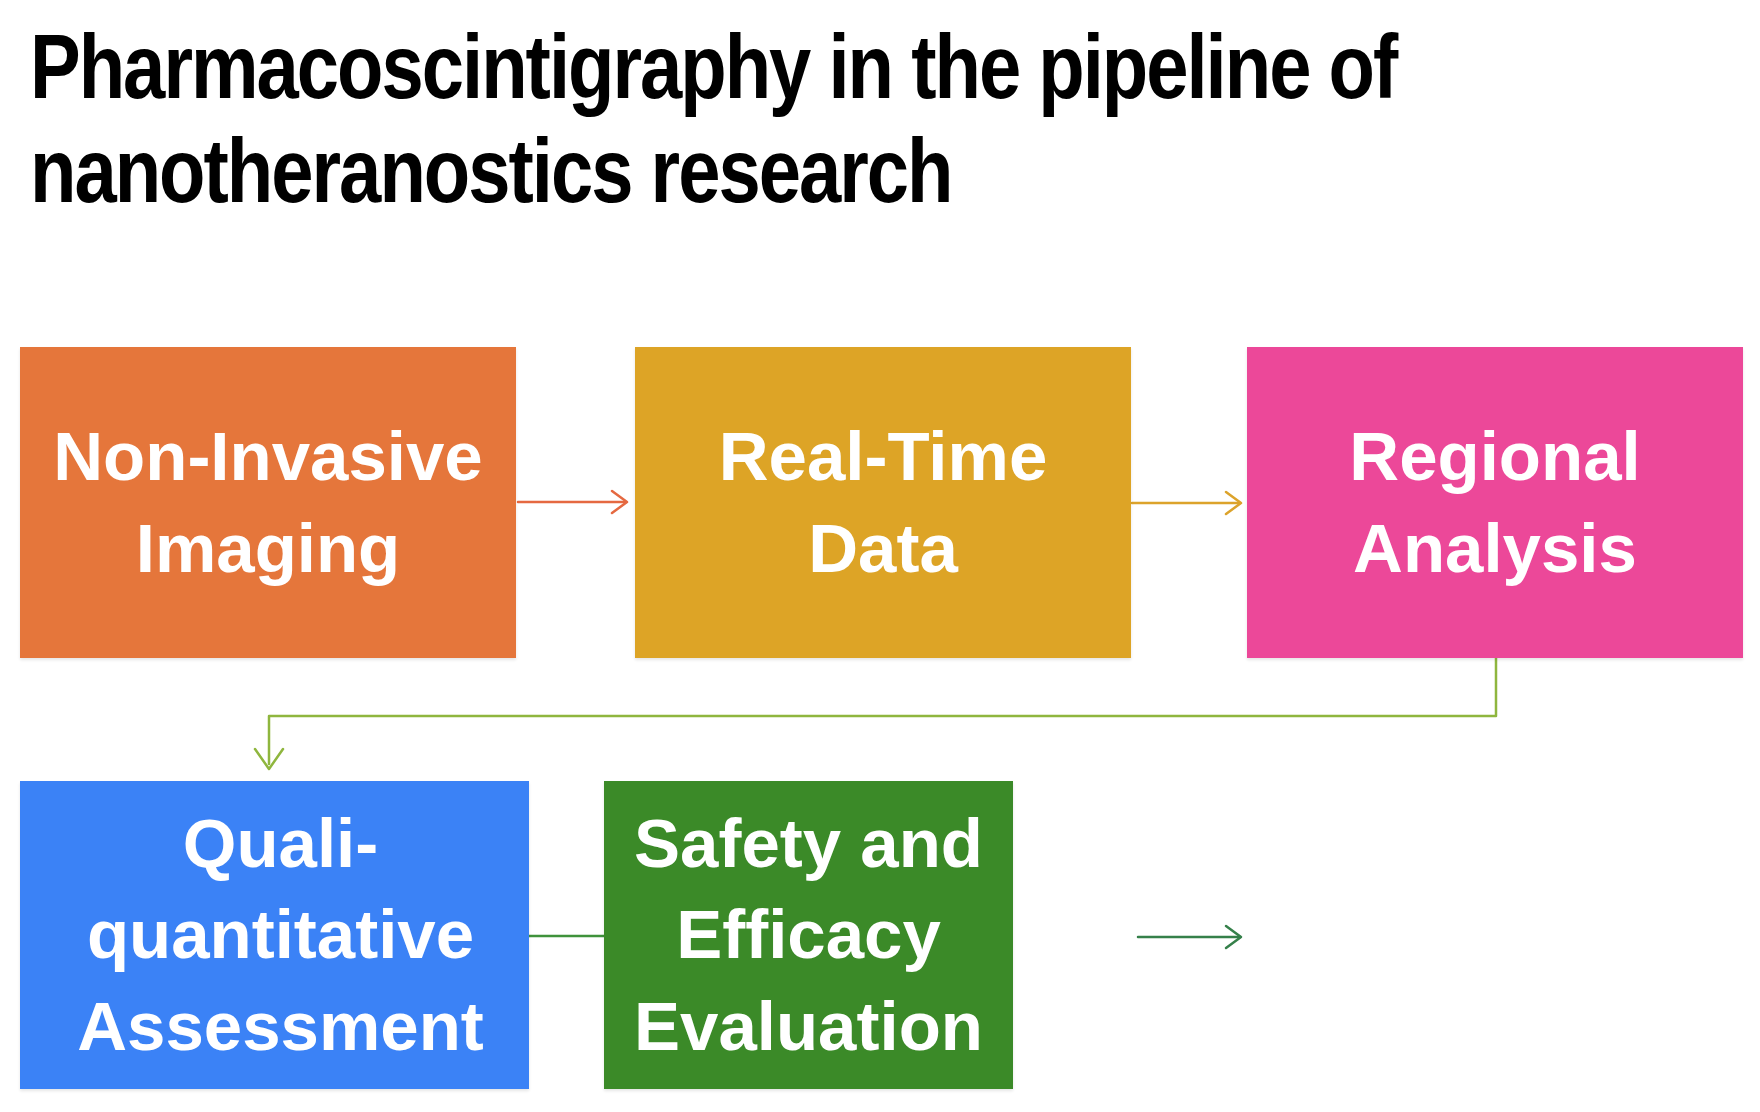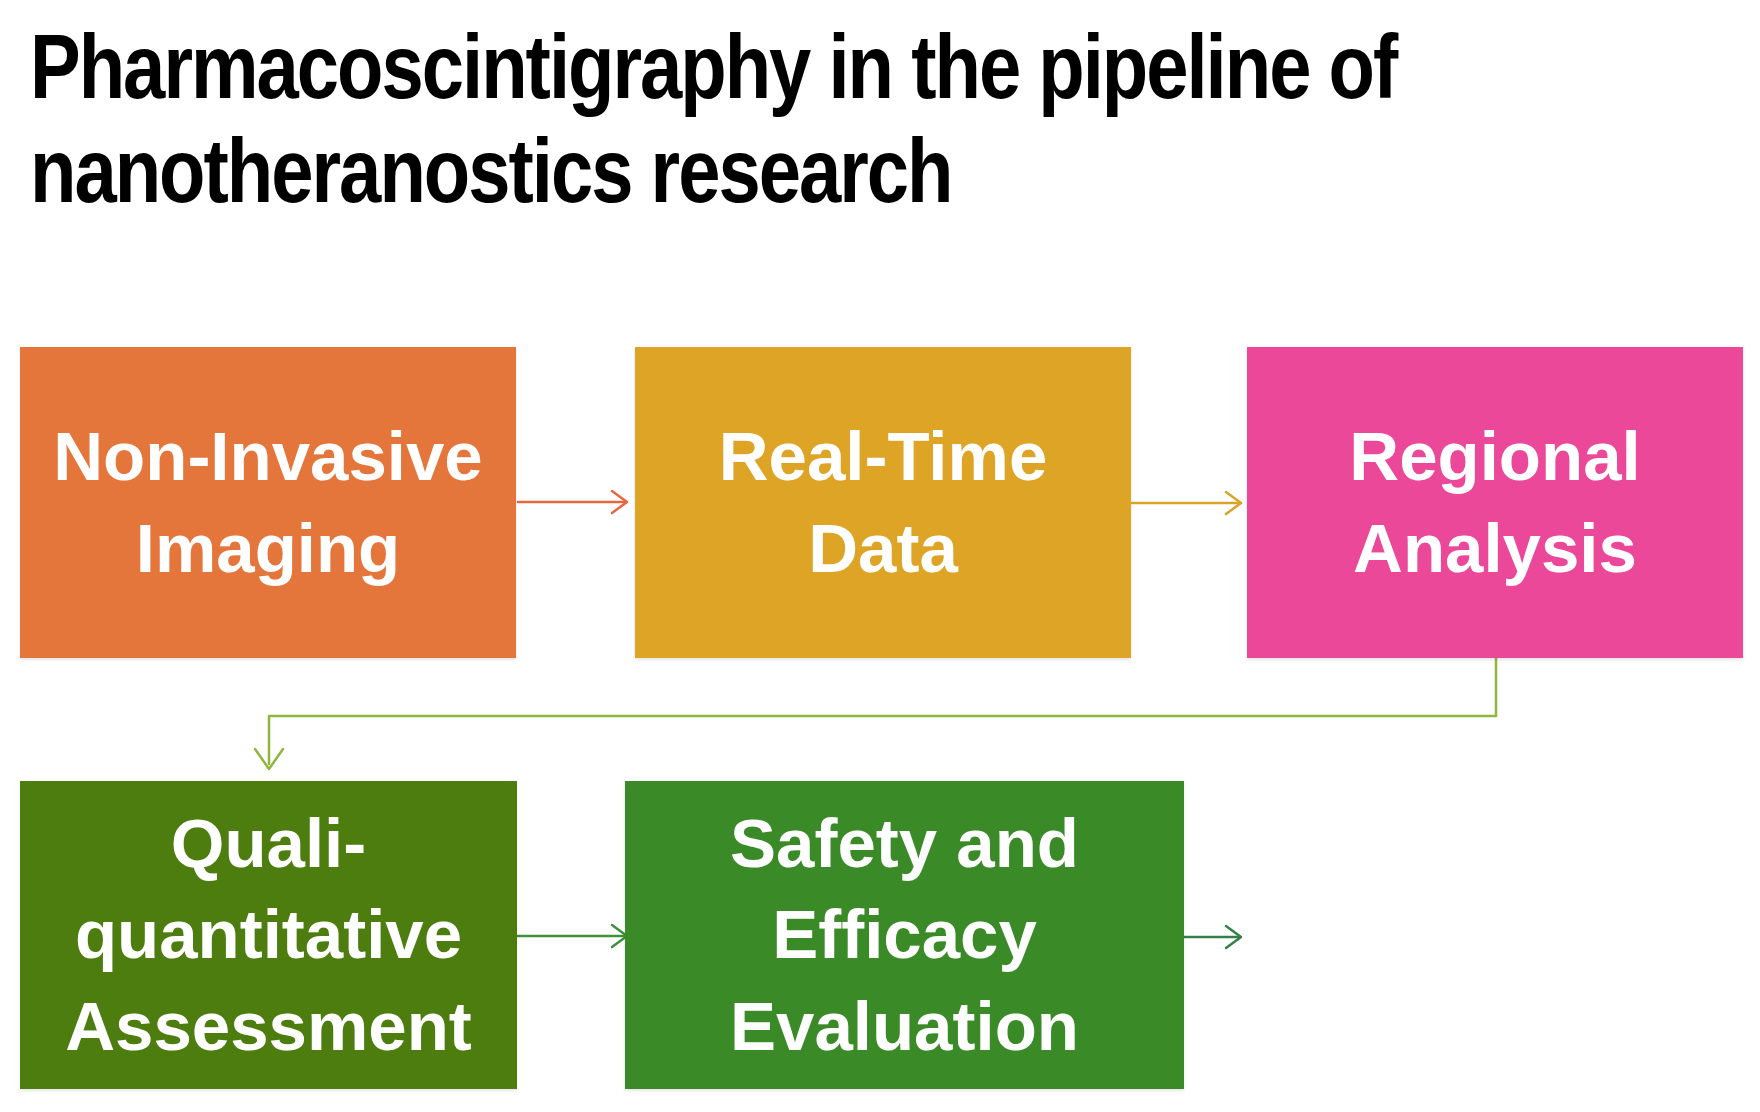--- a/index.html
+++ b/index.html
@@ -55,21 +55,21 @@
     color: #FFFFFF;
     font-weight: bold;
     font-size: 69px;
     line-height: 1.32;
     white-space: pre-line;
   }
   .b1 { left: 20px;   top: 347px; width: 496px; height: 311px; }
   .b2 { left: 635px;  top: 347px; width: 496px; height: 311px; }
   .b3 { left: 1247px; top: 347px; width: 496px; height: 311px; }
   .b4 { left: 20px;   top: 781px; width: 497px; height: 308px; }
-  .b5 { left: 625px;  top: 781px; width: 559px; height: 308px; }
+  .b5 { left: 604px;  top: 781px; width: 409px; height: 308px; }
   .b6 { left: 1247px; top: 781px; width: 497px; height: 308px; }
 </style>
 </head>
 <body>
 
 <div class="canvas">
 
   <h1 class="title">Pharmacoscintigraphy in the pipeline of
 nanotheranostics research</h1>
 
@@ -109,21 +109,21 @@
   <div class="box b2" style="background-color: rgb(221, 164, 38);">
     <span class="box-label">Real-Time
 Data</span>
   </div>
 
   <div class="box b3" style="background-color: #ec4899;">
     <span class="box-label">Regional
 Analysis</span>
   </div>
 
-  <div class="box b4" style="background-color: #4d7c0f;">
+  <div class="box b4" style="background-color: #3b82f6; padding-left: 12px;">
     <span class="box-label">Quali-
 quantitative
 Assessment</span>
   </div>
 
   <div class="box b5" style="background-color: rgb(59, 138, 40);">
     <span class="box-label">Safety and
 Efficacy
 Evaluation</span>
   </div>

